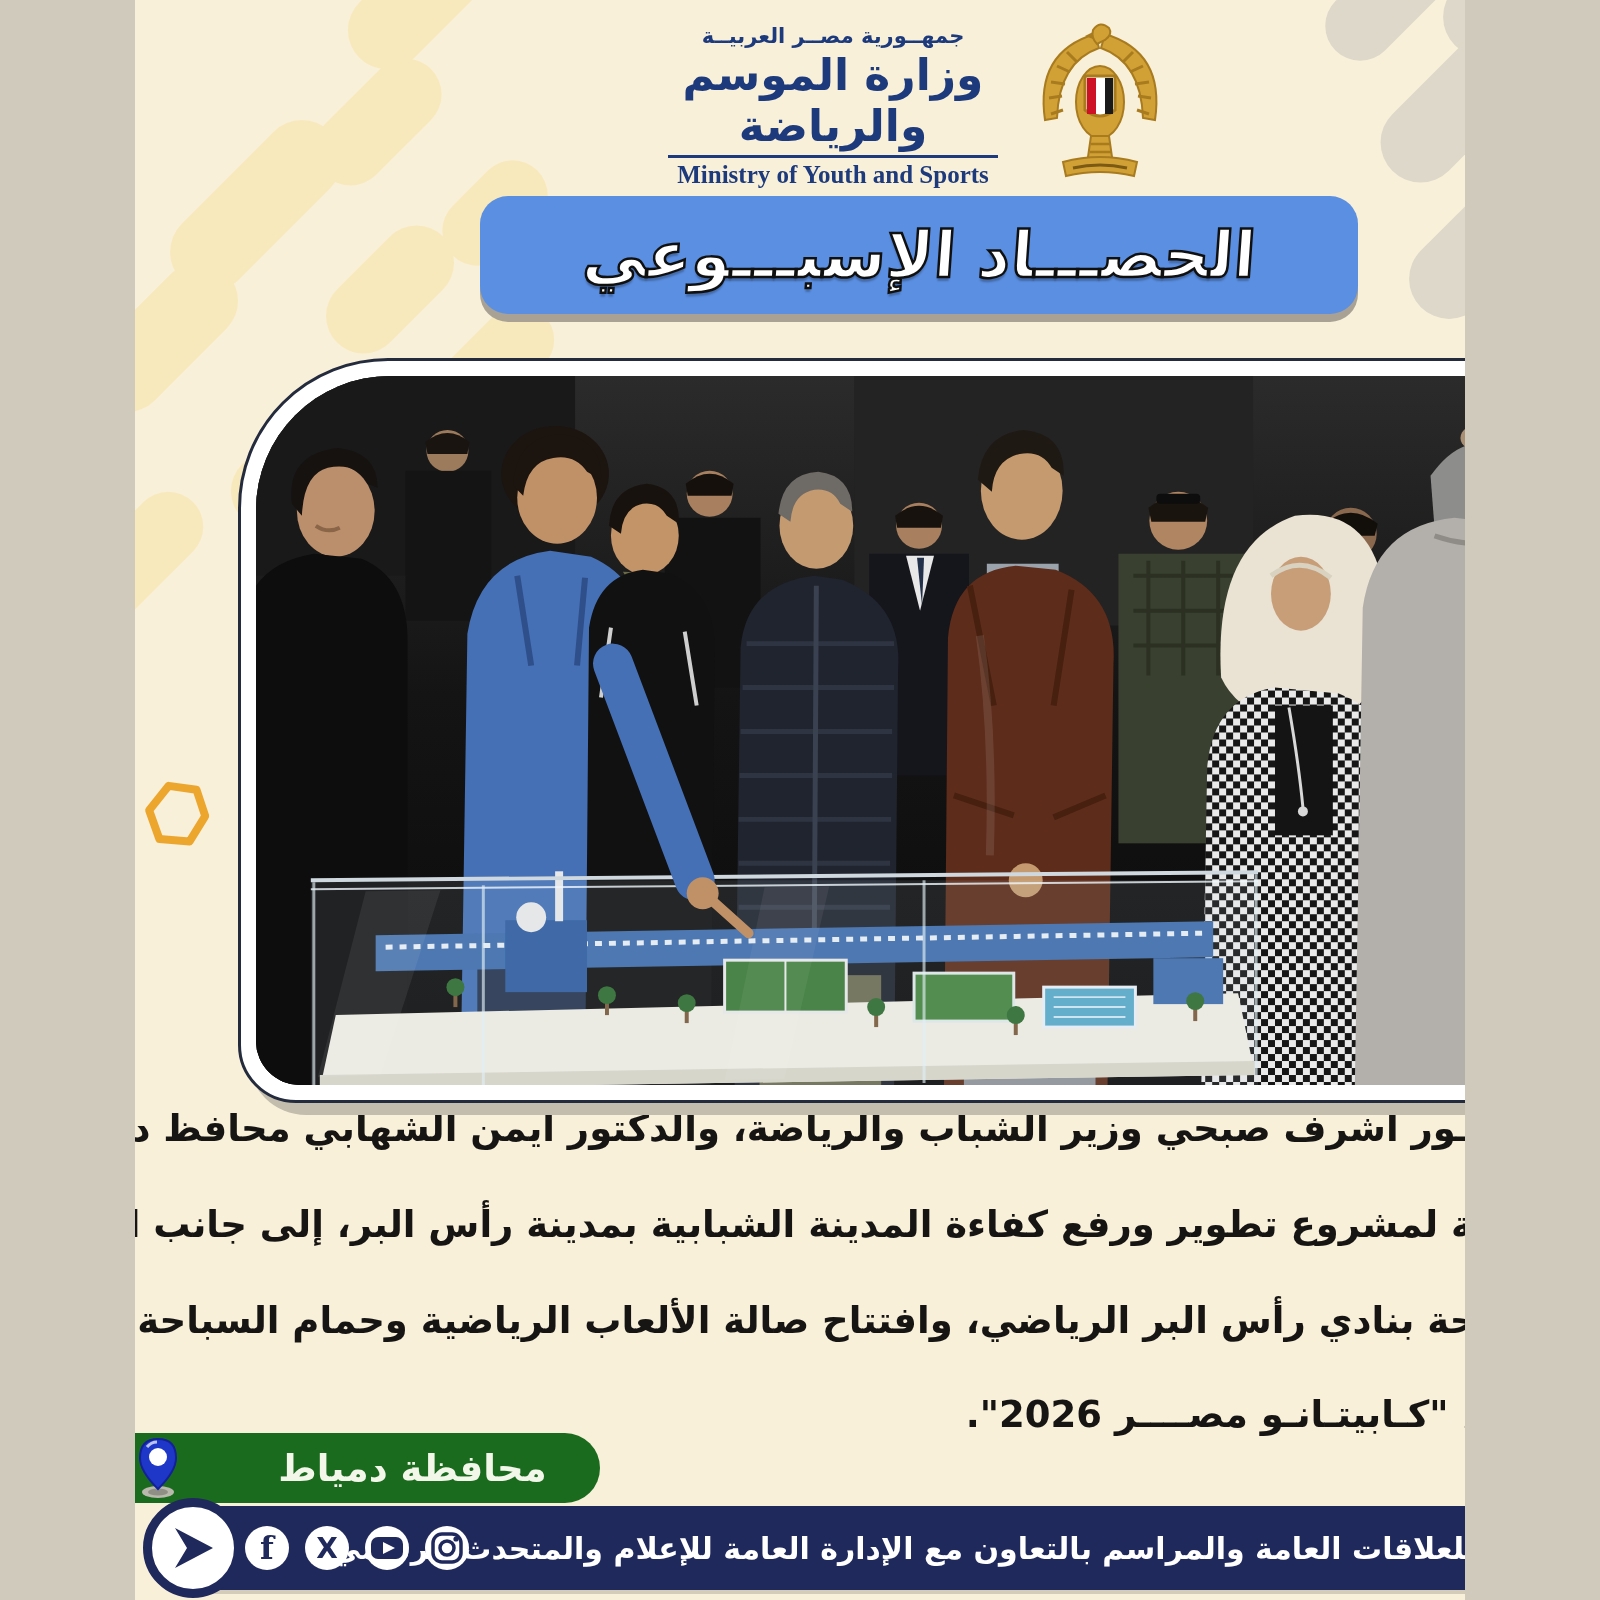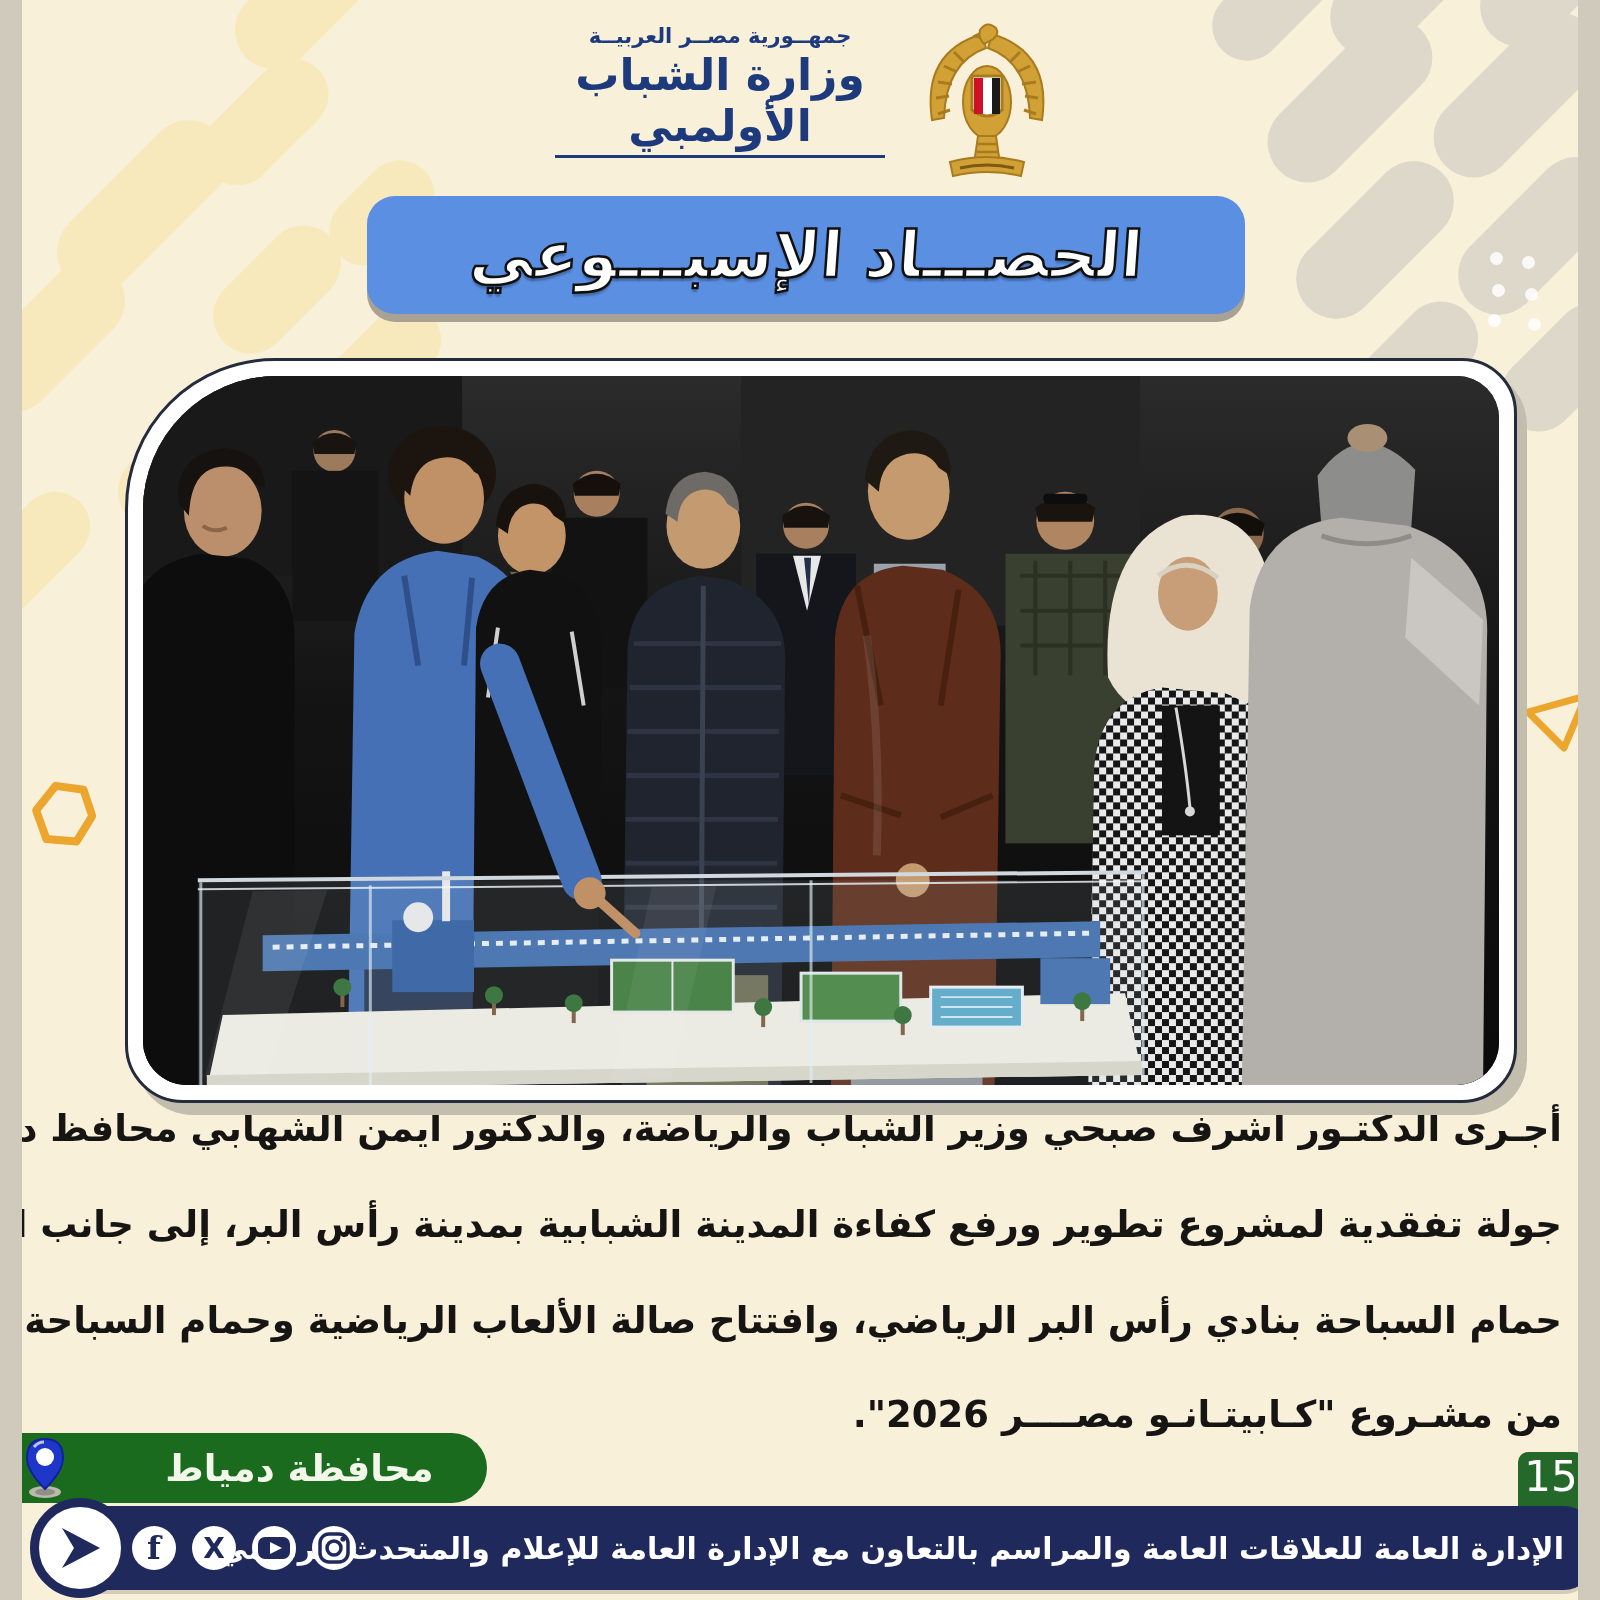--- a/index.html
+++ b/index.html
@@ -1,16 +1,16 @@
 <!DOCTYPE html>
 <html lang="ar"><head>
 <meta charset="utf-8">
 <style>
   html,body{margin:0;padding:0;background:#cfcabb;}
-  .page{position:relative;width:1556px;height:1600px;margin:0 auto;overflow:hidden;
+  .page{position:relative;width:1330px;height:1600px;margin:0 auto;overflow:hidden;
         background:#f9f0da;font-family:"DejaVu Sans",sans-serif;}
   
   .cap{position:absolute;border-radius:60px;transform:rotate(-45deg);}
   .cap.y{background:#f8e9bd;}
   .cap.g{background:#ddd8c9;}
   .dot{position:absolute;width:13px;height:13px;border-radius:50%;background:rgba(255,255,255,.85);}
   
   .logo-block{position:absolute;left:498px;top:24px;width:400px;text-align:center;color:#1d3a7c;}
   .republic{font-size:21px;font-weight:bold;letter-spacing:1px;}
   .calligraphy{font-size:44px;font-weight:bold;margin-top:2px;line-height:1.15;}
@@ -92,22 +92,23 @@
 
   <svg class="shape-svg" style="left:1500px;top:690px;" width="72" height="64" viewBox="0 0 72 64">
     <polygon points="6,22 64,6 42,58" fill="none" stroke="#eca62d" stroke-width="7" stroke-linejoin="round"></polygon>
   </svg>
   <svg class="shape-svg" style="left:8px;top:780px;transform:rotate(12deg);" width="66" height="68" viewBox="0 0 66 68">
     <polygon points="20,8 48,6 62,30 52,58 22,62 6,36" fill="none" stroke="#eca62d" stroke-width="8" stroke-linejoin="round"></polygon>
   </svg>
 
   <div class="logo-block">
     <div class="republic">جمهــورية مصــر العربيــة</div>
-    <div class="calligraphy">وزارة الشباب الأولمبي</div>
+    <div class="calligraphy">وزارة الموسم والرياضة</div>
     <div class="logo-rule"></div>
+    <div class="ministry-en">Ministry of Youth and Sports</div>
   </div>
 
   <svg class="emblem" viewBox="0 0 134 162">
 
     <path d="M12,102 Q2,34 62,16 L66,30 Q26,44 24,100 Z" fill="#d2a135" stroke="#a87b1f" stroke-width="2"></path>
     <path d="M122,102 Q132,34 72,16 L68,30 Q108,44 110,100 Z" fill="#d2a135" stroke="#a87b1f" stroke-width="2"></path>
     <path d="M18,96 L30,92 M16,80 L29,78 M18,64 L32,66 M24,48 L37,54 M34,34 L44,44" stroke="#a87b1f" stroke-width="3" fill="none"></path>
     <path d="M116,96 L104,92 M118,80 L105,78 M116,64 L102,66 M110,48 L97,54 M100,34 L90,44" stroke="#a87b1f" stroke-width="3" fill="none"></path>
 
     <path d="M60,12 Q67,2 76,10 Q80,16 72,22 L64,26 Q58,20 60,12 Z" fill="#d2a135" stroke="#a87b1f" stroke-width="2"></path>

